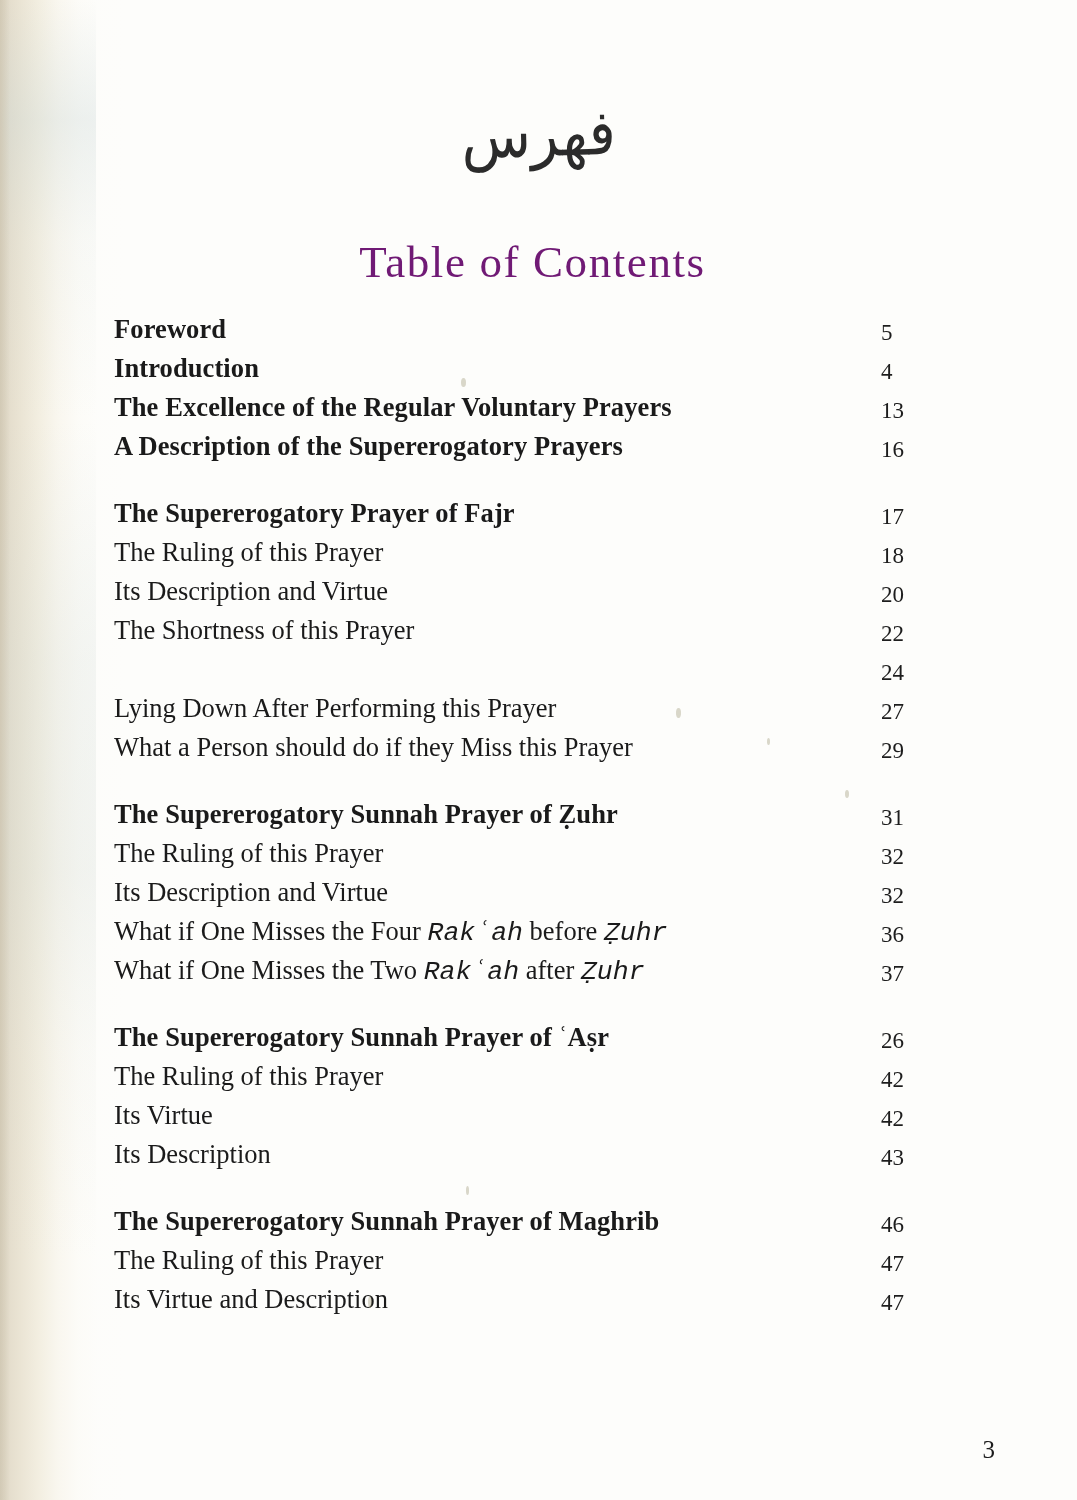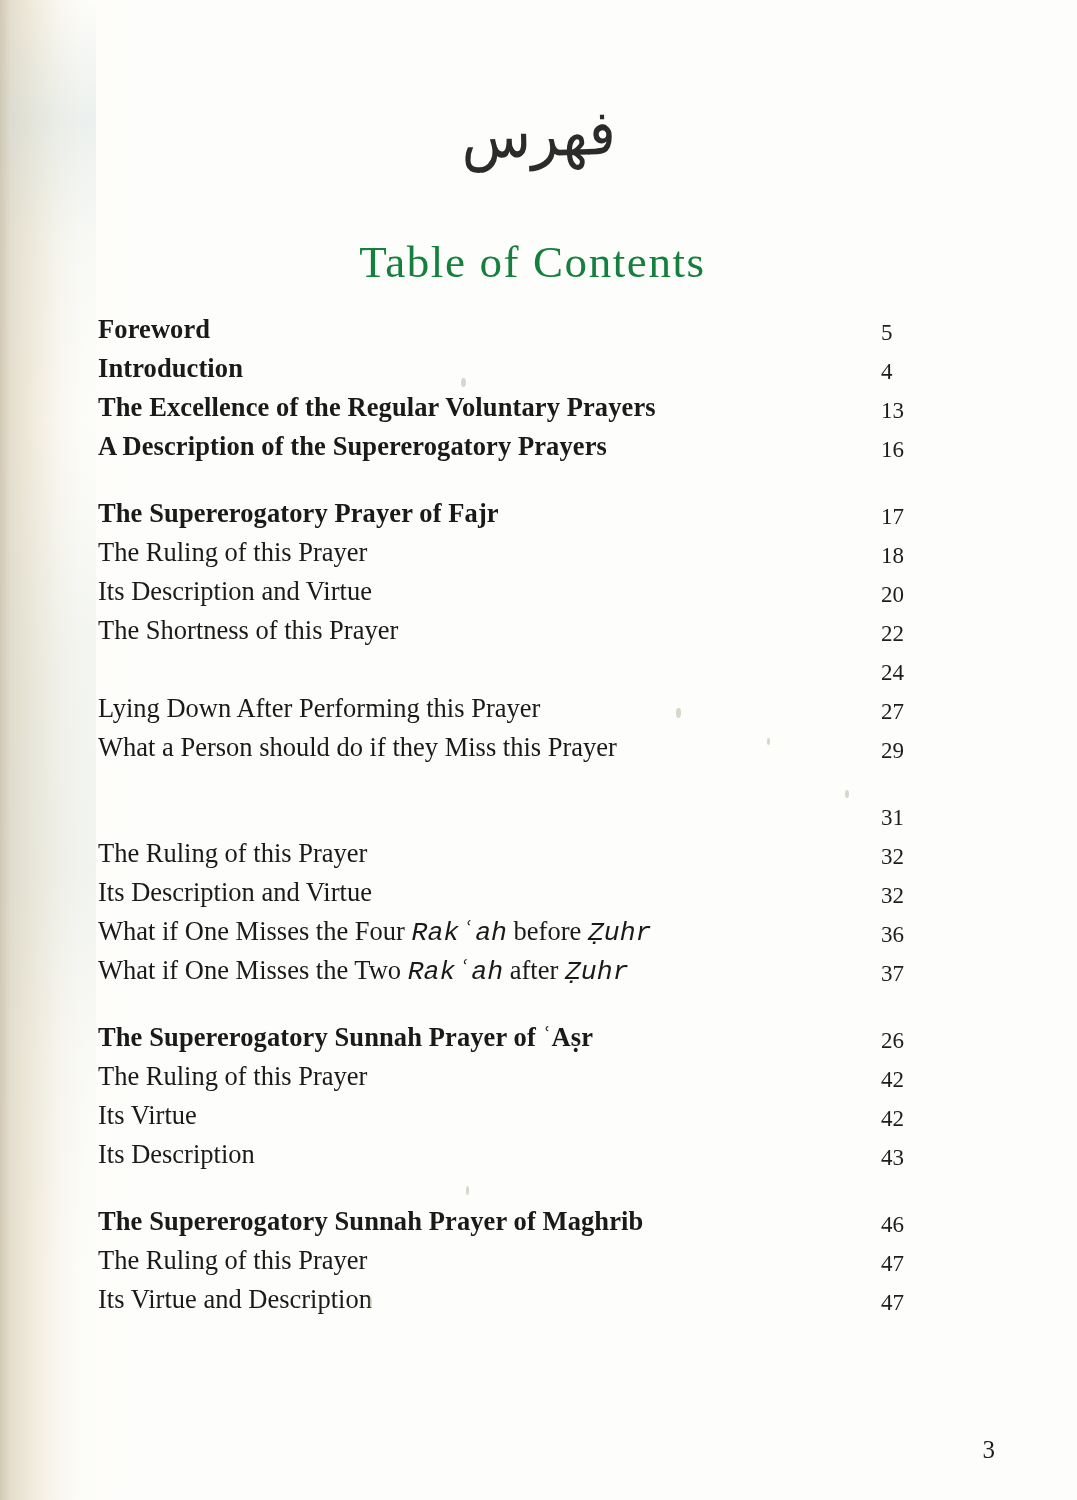--- a/index.html
+++ b/index.html
@@ -79,21 +79,21 @@
   }
 
   .toc-title {
     position: absolute;
     left: 0; right: 12px;
     top: 210px;
     text-align: center;
     font-size: 45px;
     line-height: 1;
     letter-spacing: 1.6px;
-    color: #15803d;
+    color: #701a75;
     font-weight: 400;
   }
 
   
   .toc-list {
     position: absolute;
     left: 98px;
     top: 310px;
     width: 830px;
   }
@@ -106,20 +106,21 @@
     display: block;
     height: 39px;
     line-height: 39px;
     white-space: nowrap;
   }
 
   .toc-label {
     display: inline-block;
     font-size: 26.5px;
     color: #1a1a1a;
+    margin-left: 16px;
   }
   .toc-row.is-heading .toc-label {
     font-weight: bold;
     letter-spacing: 0.1px;
   }
 
   .toc-page {
     position: absolute;
     left: 783px;
     top: 3px;
@@ -182,21 +183,21 @@
         <div class="toc-group">
           <div class="toc-row is-heading"><span class="toc-label">The Supererogatory Prayer of Fajr</span><span class="toc-page">17</span></div>
           <div class="toc-row"><span class="toc-label">The Ruling of this Prayer</span><span class="toc-page">18</span></div>
           <div class="toc-row"><span class="toc-label">Its Description and Virtue</span><span class="toc-page">20</span></div>
           <div class="toc-row"><span class="toc-label">The Shortness of this Prayer</span><span class="toc-page">22</span></div>
           <div class="toc-row"><span class="toc-page">24</span></div>
           <div class="toc-row"><span class="toc-label">Lying Down After Performing this Prayer</span><span class="toc-page">27</span></div>
           <div class="toc-row"><span class="toc-label">What a Person should do if they Miss this Prayer</span><span class="toc-page">29</span></div>
         </div>
         <div class="toc-group">
-          <div class="toc-row is-heading"><span class="toc-page">31</span></div>
+          <div class="toc-row is-heading"><span class="toc-label">The Supererogatory Sunnah Prayer of Ẓuhr</span><span class="toc-page">31</span></div>
           <div class="toc-row"><span class="toc-label">The Ruling of this Prayer</span><span class="toc-page">32</span></div>
           <div class="toc-row"><span class="toc-label">Its Description and Virtue</span><span class="toc-page">32</span></div>
           <div class="toc-row"><span class="toc-label">What if One Misses the Four <span class="ital">Rakʿah</span> before <span class="ital">Ẓuhr</span></span><span class="toc-page">36</span></div>
           <div class="toc-row"><span class="toc-label">What if One Misses the Two <span class="ital">Rakʿah</span> after <span class="ital">Ẓuhr</span></span><span class="toc-page">37</span></div>
         </div>
         <div class="toc-group">
           <div class="toc-row is-heading"><span class="toc-label">The Supererogatory Sunnah Prayer of ʿAṣr</span><span class="toc-page">26</span></div>
           <div class="toc-row"><span class="toc-label">The Ruling of this Prayer</span><span class="toc-page">42</span></div>
           <div class="toc-row"><span class="toc-label">Its Virtue</span><span class="toc-page">42</span></div>
           <div class="toc-row"><span class="toc-label">Its Description</span><span class="toc-page">43</span></div>

